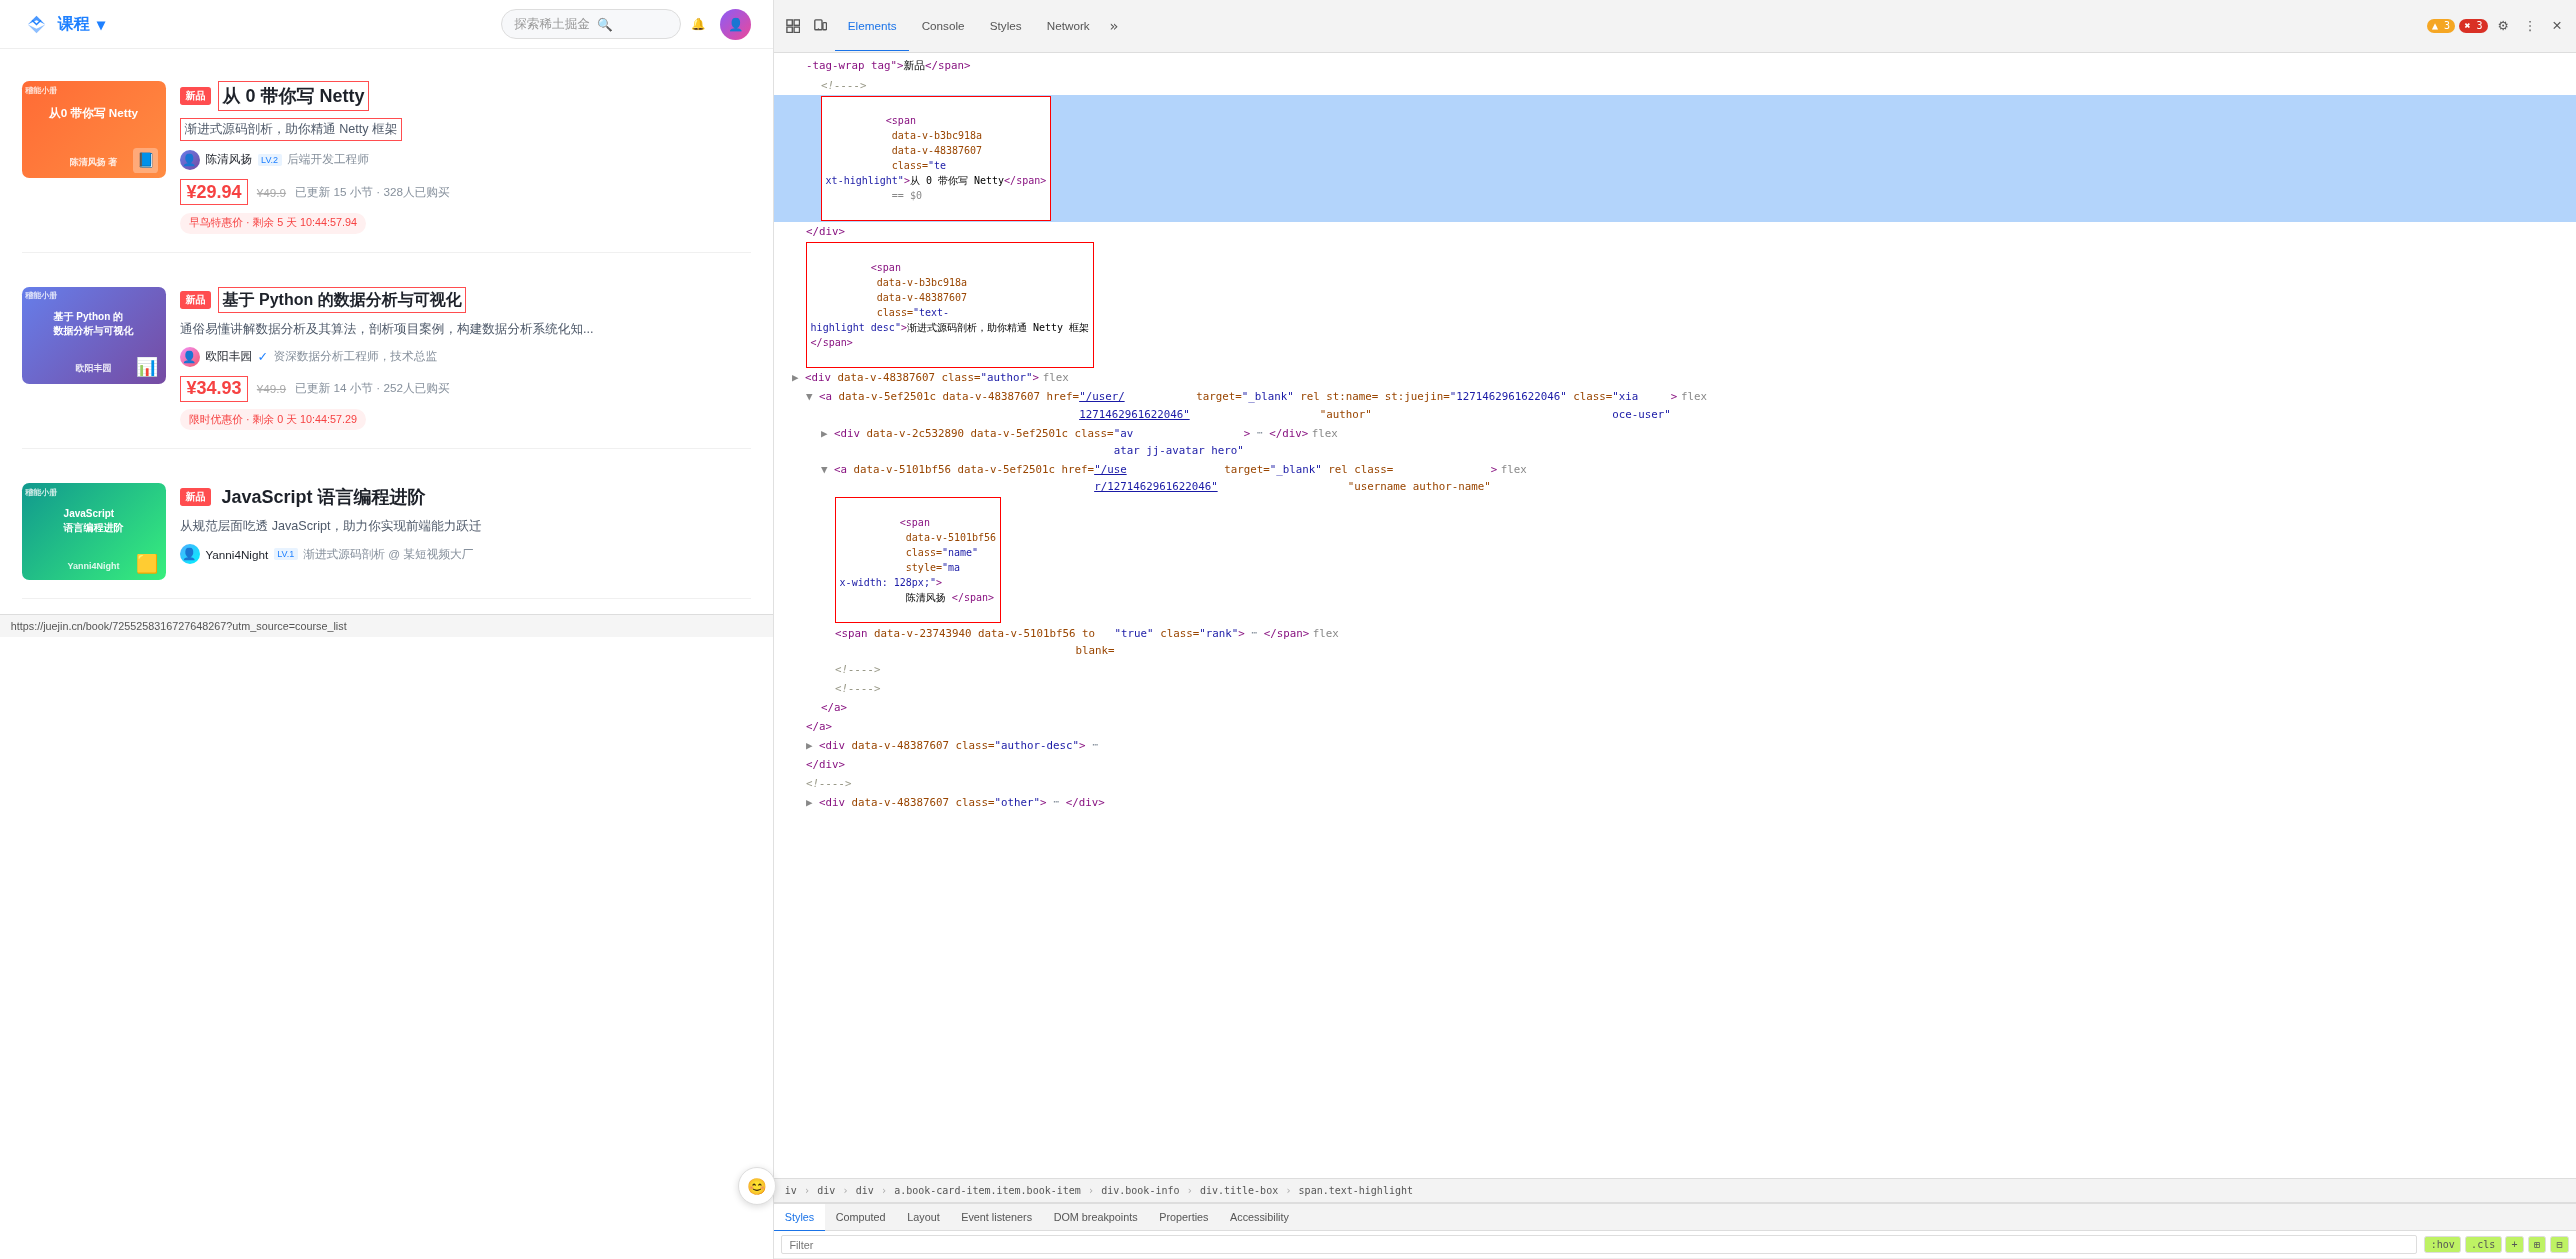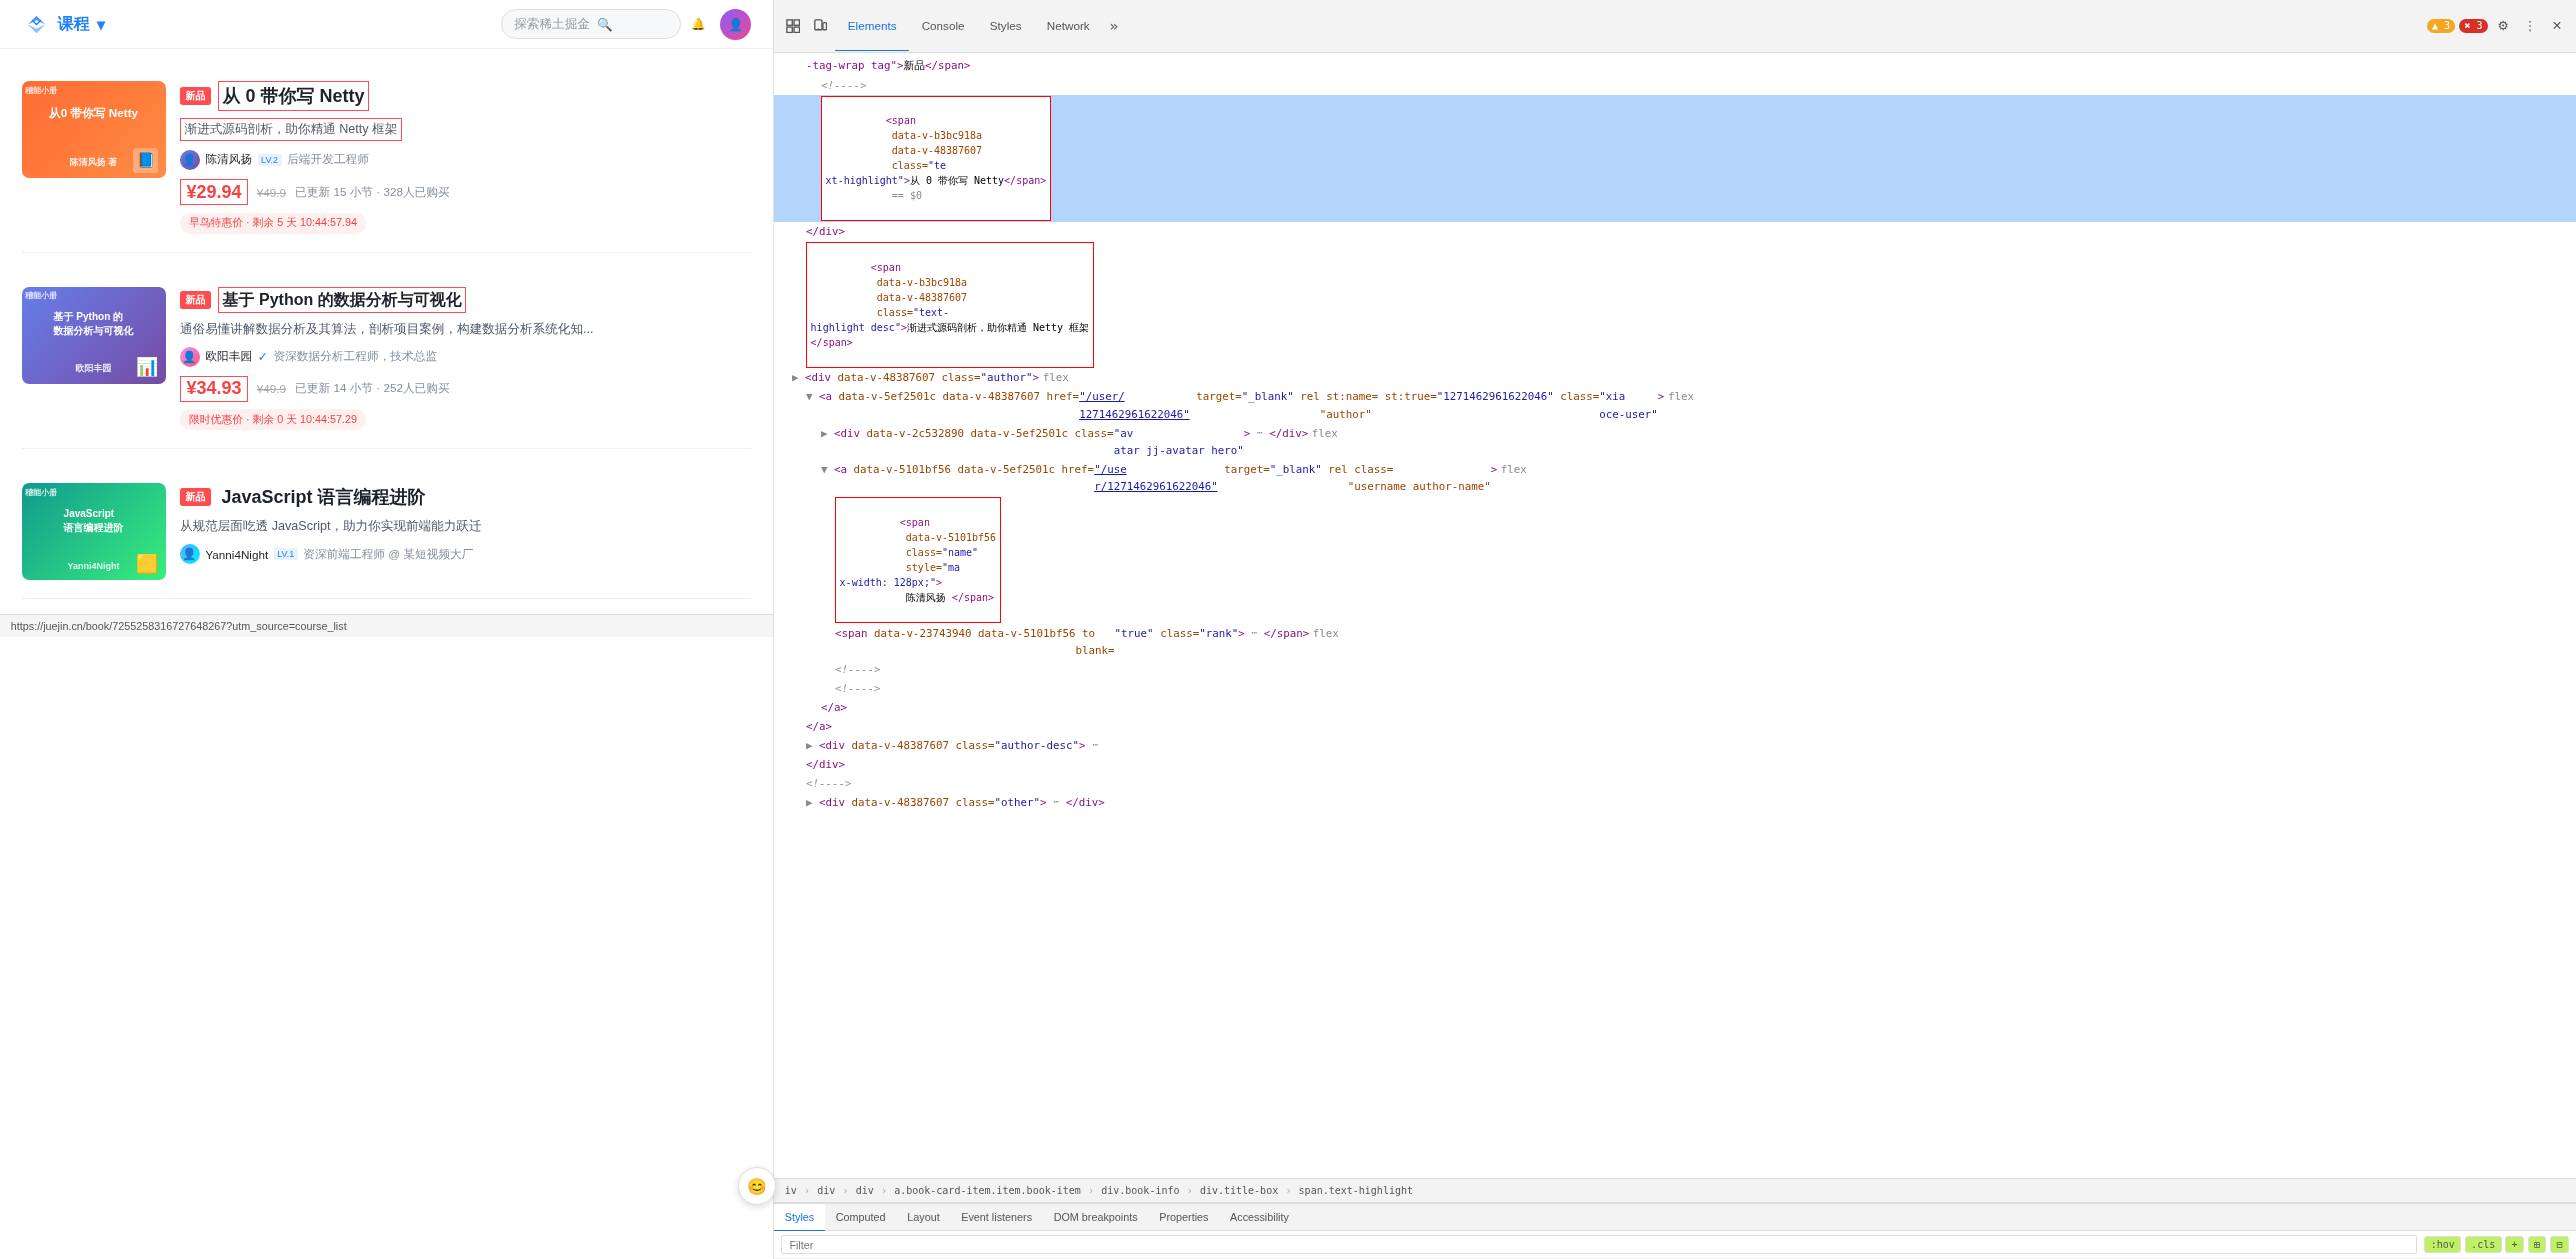--- a/index.html
+++ b/index.html
@@ -199,21 +199,21 @@
       <div class="course-info">
         <div class="course-title-row">
           <span class="badge-new">新品</span>
           <span class="course-title" style="border:none;font-size:18px;">JavaScript 语言编程进阶</span>
         </div>
         <div style="font-size:12.6px;color:#4e5969;margin-bottom:9px;">从规范层面吃透 JavaScript，助力你实现前端能力跃迁</div>
         <div class="course-author">
           <div class="author-avatar" style="background:linear-gradient(135deg,#4facfe,#00f2fe);">👤</div>
           <span class="author-name">Yanni4Night</span>
           <span class="level-badge">LV.1</span>
-          <span class="author-role">资深前端工程师 @ 某短视频大厂</span>
+          <span class="author-role">渐进式源码剖析 @ 某短视频大厂</span>
         </div>
       </div>
     </div>
 
   </div>
 
   <div class="status-bar">
     <span>https://juejin.cn/book/7255258316727648267?utm_source=course_list</span>
   </div>
 </div>
@@ -306,21 +306,21 @@
 
       <div class="tree-line indent-2">
         <span style="color:#888;">▼ </span>
         <span class="tag">&lt;a</span>
         <span class="attr-name"> data-v-5ef2501c</span>
         <span class="attr-name"> data-v-48387607</span>
         <span class="attr-name"> href=</span><span class="link-value">"/user/<br>1271462961622046"</span>
         <span class="attr-name"> target=</span><span class="attr-value">"_blank"</span>
         <span class="attr-name"> rel</span>
         <span class="attr-name"> st:name=<br>"author"</span>
-        <span class="attr-name"> st:true=</span><span class="attr-value">"1271462961622046"</span>
+        <span class="attr-name"> st:juejin=</span><span class="attr-value">"1271462961622046"</span>
         <span class="attr-name"> class=</span><span class="attr-value">"xia<br>oce-user"</span><span class="tag">&gt;</span>
         <span class="pseudo">flex</span>
       </div>
 
       <div class="tree-line indent-3">
         <span style="color:#888;">▶ </span>
         <span class="tag">&lt;div</span>
         <span class="attr-name"> data-v-2c532890</span>
         <span class="attr-name"> data-v-5ef2501c</span>
         <span class="attr-name"> class=</span><span class="attr-value">"av<br>atar jj-avatar hero"</span><span class="tag">&gt; </span>

